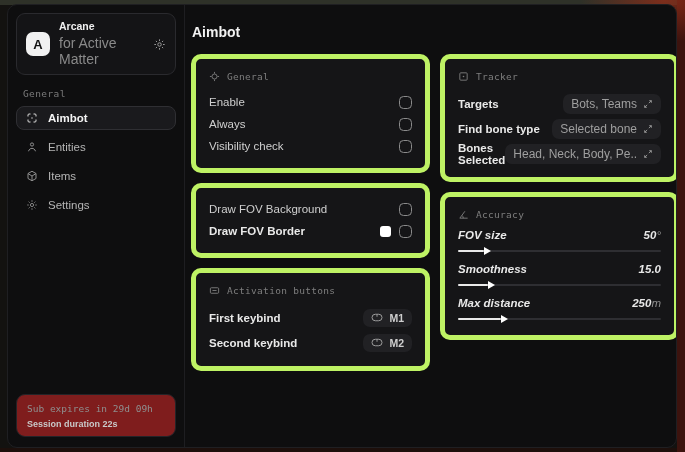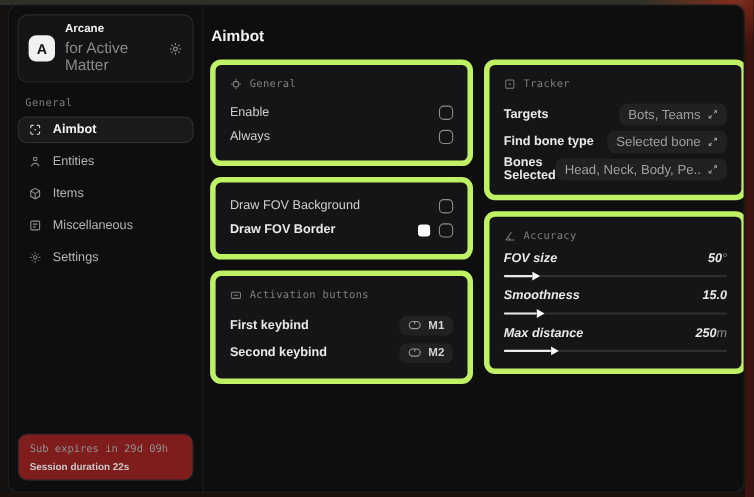--- a/index.html
+++ b/index.html
@@ -123,29 +123,20 @@
     <div class="nav-item">
       <span class="nicon">
         <svg width="12" height="12" viewBox="0 0 24 24" fill="none" stroke="currentColor" stroke-width="2">
           <path d="M12 2.5l8 4.5v10l-8 4.5-8-4.5V7z"></path>
             <path d="M12 12L4 7.2M12 12l8-4.8M12 12v9"></path>
         </svg>
       </span>
       <span>Items</span>
     </div>
 
-    <div class="nav-item">
-      <span class="nicon">
-        <svg width="12" height="12" viewBox="0 0 24 24" fill="none" stroke="currentColor" stroke-width="2">
-          <rect x="4" y="4" width="16" height="16" rx="2"></rect>
-            <path d="M8 9.5h8M8 14.5h5"></path>
-        </svg>
-      </span>
-      <span>Miscellaneous</span>
-    </div>
 
     <div class="nav-item">
       <span class="nicon">
         <svg width="12" height="12" viewBox="0 0 24 24" fill="none" stroke="currentColor" stroke-width="1.8">
           <circle cx="12" cy="12" r="3.2"></circle>
           <path d="M12 2.5v3M12 18.5v3M2.5 12h3M18.5 12h3M5.3 5.3l2.1 2.1M16.6 16.6l2.1 2.1M18.7 5.3l-2.1 2.1M7.4 16.6l-2.1 2.1"></path>
         </svg>
       </span>
       <span>Settings</span>
     </div>
@@ -174,20 +165,24 @@
             <span>General</span>
           </div>
           <div class="row">
             <span class="row-label">Enable</span>
             <span class="checkbox"></span>
           </div>
           <div class="row">
             <span class="row-label">Always</span>
             <span class="checkbox"></span>
           </div>
+          <div class="row">
+            <span class="row-label">Visibility check</span>
+            <span class="checkbox"></span>
+          </div>
         </div>
 
         <div class="card">
           <div class="row">
             <span class="row-label">Draw FOV Background</span>
             <span class="checkbox"></span>
           </div>
           <div class="row">
             <span class="row-label bold">Draw FOV Border</span>
             <span class="controls">

